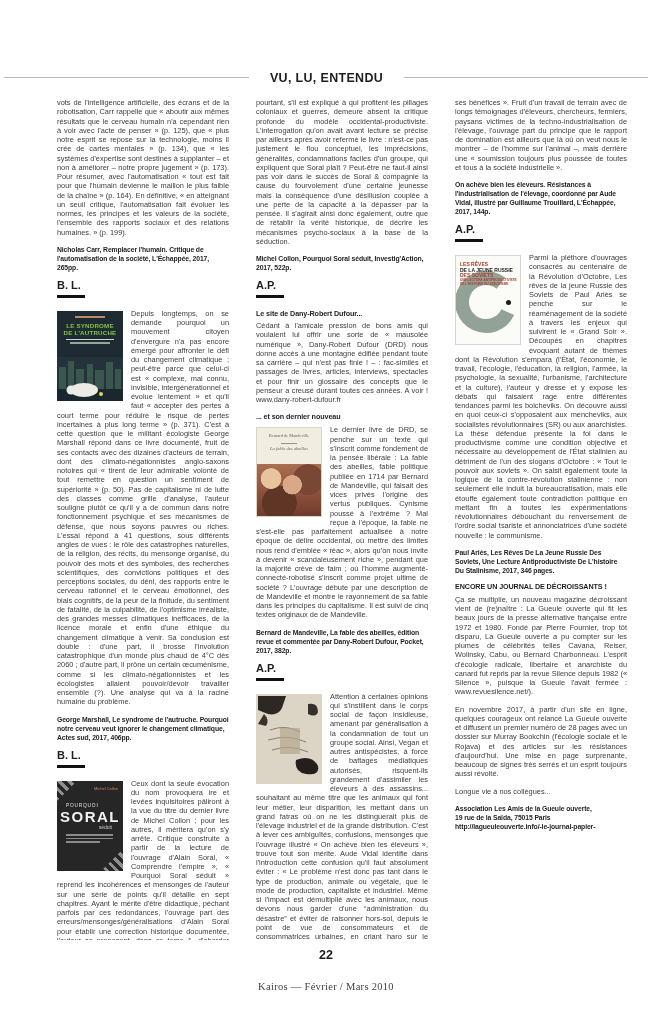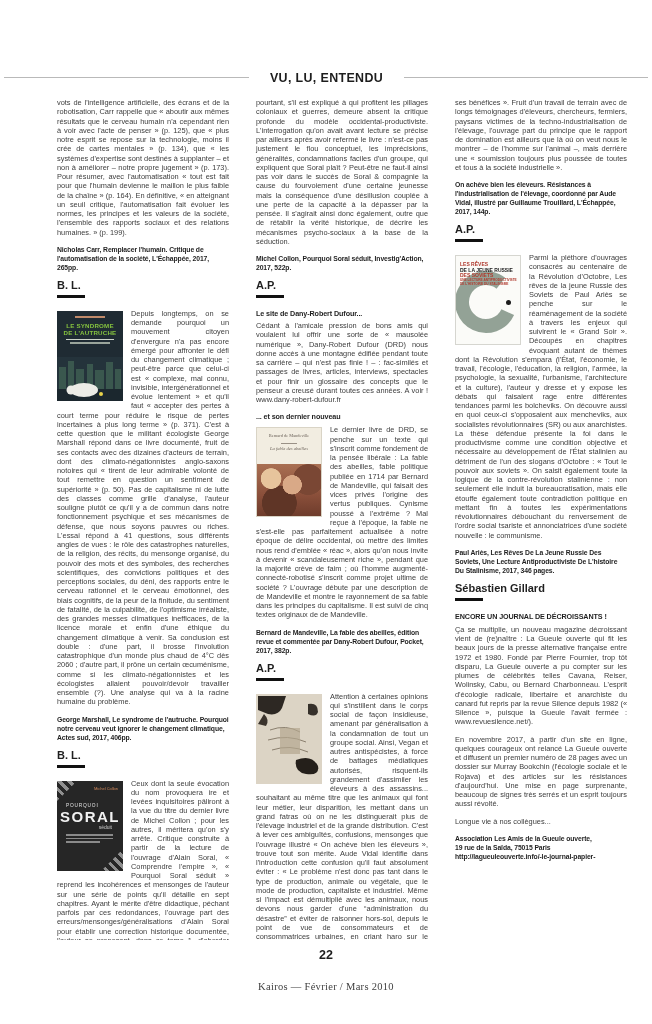--- a/index.html
+++ b/index.html
@@ -220,24 +220,20 @@
             <div class="cso-l3">DES SOVIETS</div>
             <div class="cso-l4">UNE LECTURE ANTIPRODUCTIVISTE</div>
             <div class="cso-l5">DE L'HISTOIRE DU STALINISME</div>
           </div>
           <div class="cso-dot"></div>
         </div>
         <span>Parmi la pléthore d'ouvrages consacrés au centenaire de la Révolution d'Octobre, Les rêves de la jeune Russie des Soviets de Paul Ariès se penche sur le réaménagement de la société à travers les enjeux qui suivirent le « Grand Soir ». Découpés en chapitres évoquant autant de thèmes dont la Révolution s'empara (l'État, l'économie, le travail, l'écologie, l'éducation, la religion, l'armée, la psychologie, la sexualité, l'urbanisme, l'architecture et la culture), l'auteur y dresse et y expose les débats qui faisaient rage entre différentes tendances parmi les bolcheviks. On découvre aussi en quoi ceux-ci s'opposaient aux mencheviks, aux socialistes révolutionnaires (SR) ou aux anarchistes. La thèse défendue présente la foi dans le productivisme comme une condition objective et nécessaire au développement de l'État stalinien au détriment de l'un des slogans d'Octobre : « Tout le pouvoir aux soviets ». On saisit également toute la logique de la contre-révolution stalinienne : non seulement elle induit la bureaucratisation, mais elle étouffe également toute contradiction politique en mettant fin à toutes les expérimentations révolutionnaires débouchant du renversement de l'ordre social tsariste et annonciatrices d'une société nouvelle : le communisme.</span>
       </div>
 
       <p class="cite">Paul Ariès, Les Rêves De La Jeune Russie Des Soviets, Une Lecture Antiproductiviste De L'histoire Du Stalinisme, 2017, 346 pages.</p>
-      <div class="sig">
-        <span class="sig-name">Sébastien Gillard</span>
-        <span class="sig-rule"></span>
-      </div>
 
       <h2 class="sub-head">ENCORE UN JOURNAL DE DÉCROISSANTS !</h2>
       <p class="body gap-top">Ça se multiplie, un nouveau magazine décroissant vient de (re)naître : La Gueule ouverte qui fit les beaux jours de la presse alternative française entre 1972 et 1980. Fondé par Pierre Fournier, trop tôt disparu, La Gueule ouverte a pu compter sur les plumes de célébrités telles Cavana, Reiser, Wolinsky, Cabu, ou Bernard Charbonneau. L'esprit d'écologie radicale, libertaire et anarchiste du canard fut repris par la revue Silence depuis 1982 (« Silence », puisque la Gueule l'avait fermée : www.revuesilence.net/).</p>
       <p class="body">En novembre 2017, à partir d'un site en ligne, quelques courageux ont relancé La Gueule ouverte et diffusent un premier numéro de 28 pages avec un dossier sur Murray Bookchin (l'écologie sociale et le Rojava) et des articles sur les résistances d'aujourd'hui. Une mise en page surprenante, beaucoup de signes très serrés et un esprit toujours aussi révolté.</p>
       <p class="body">Longue vie à nos collègues...</p>
 
       <div class="cite">
         <div>Association Les Amis de la Gueule ouverte,</div>
         <div>19 rue de la Saïda, 75015 Paris</div>
         <div>http://lagueuleouverte.info/-le-journal-papier-</div>

